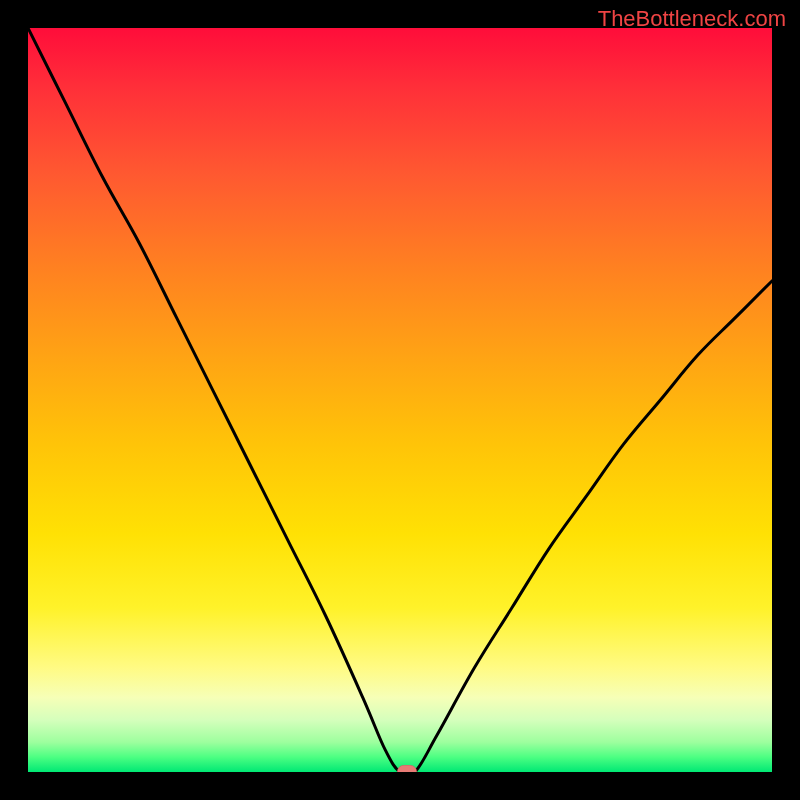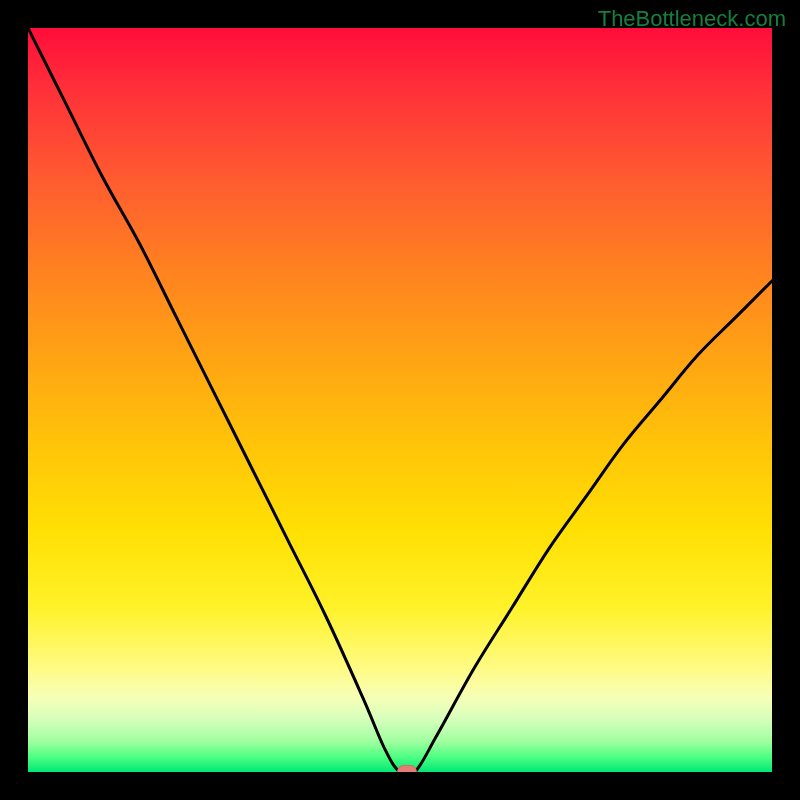--- a/index.html
+++ b/index.html
@@ -14,21 +14,21 @@
   .frame {
     position: relative;
     width: 800px;
     height: 800px;
     background: #000;
   }
   .watermark {
     position: absolute;
     top: 6px;
     right: 14px;
-    color: #15803d;
+    color: #ef4444;
     font-size: 22px;
     font-weight: 400;
     letter-spacing: 0px;
     z-index: 5;
     user-select: none;
   }
   .plot-area {
     position: absolute;
     left: 28px;
     top: 28px;

